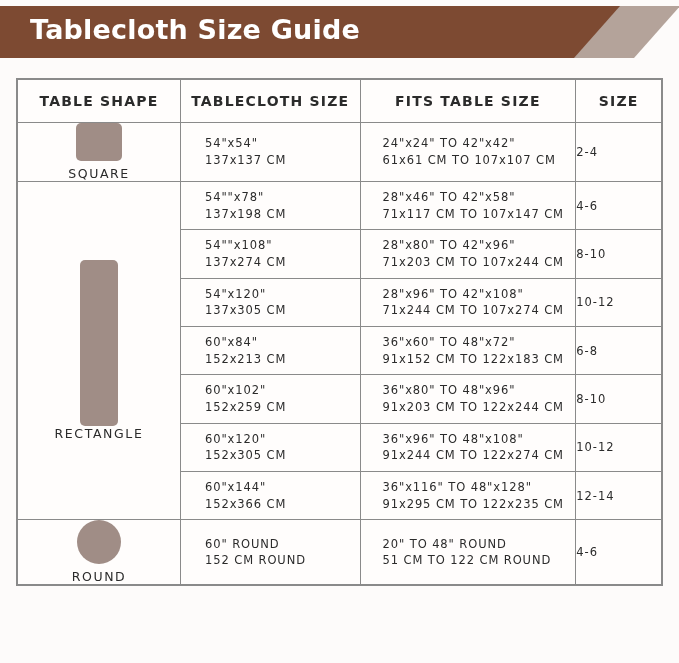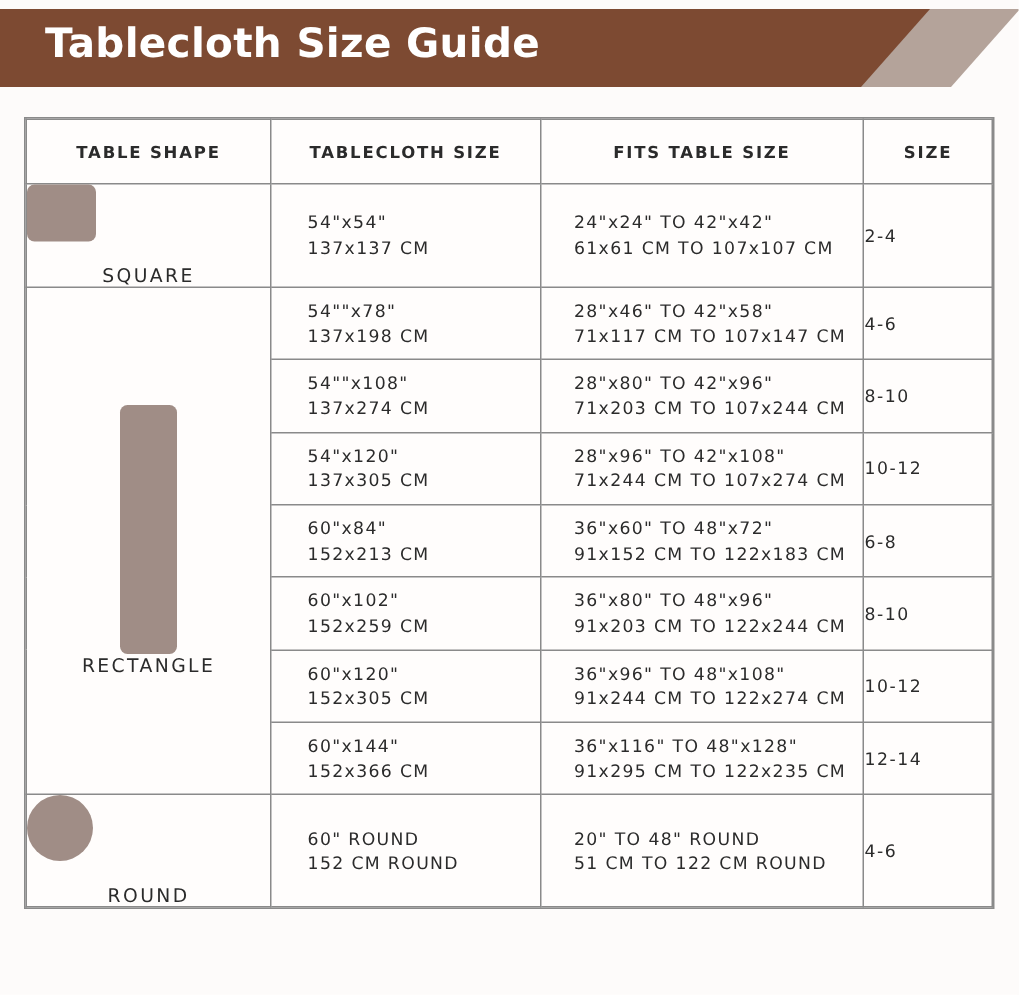--- a/index.html
+++ b/index.html
@@ -63,21 +63,21 @@
     width: 100%;
     font-size: 11.5px;
     color: #2b2b2b;
   }
   th, td {
     border: 1px solid #8a8a8a;
     padding: 0;
   }
   thead th {
     height: 42px;
-    font-size: 11px;
+    font-size: 14px;
     font-weight: bold;
     letter-spacing: 1.2px;
     text-align: center;
     vertical-align: middle;
     background: #fffdfc;
   }
   
   .col-shape { width: 164px; }
   .col-size  { width: 180px; }
   .col-fits  { width: 215px; }
@@ -102,22 +102,23 @@
   }
   td.cell-shape {
     text-align: center;
     vertical-align: middle;
   }
 
   
   .shape-box {
     display: flex;
     flex-direction: column;
+    align-items: center;
     justify-content: center;
-    gap: 15px;
+    gap: 5px;
   }
   .shape-label {
     font-size: 12.5px;
     letter-spacing: 1.6px;
     font-weight: normal;
     color: #2b2b2b;
   }
   .sw-square {
     width: 46px;
     height: 38px;

